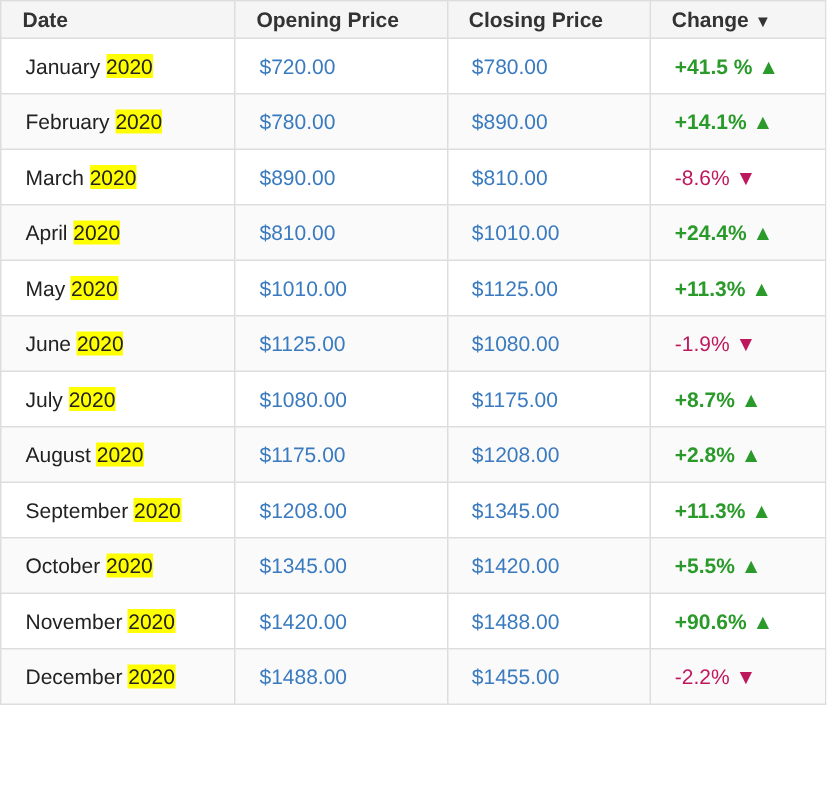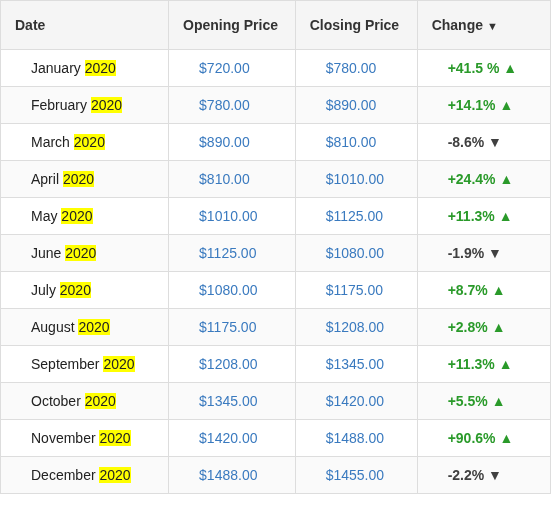--- a/index.html
+++ b/index.html
@@ -10,28 +10,28 @@
       width: 551px;
     }
     table {
       width: 100%;
       border-collapse: collapse;
     }
     thead tr {
       background: #f5f5f5;
     }
     th {
-      padding: 16px 14px;
+      padding: 4px 14px;
       text-align: left;
       font-weight: bold;
       color: #333;
       border: 1px solid #ddd;
     }
     td {
-      padding: 10px 30px;
+      padding: 10px 16px;
       border: 1px solid #ddd;
       color: #555;
     }
     tr:nth-child(even) td {
       background: #fafafa;
     }
     tr:nth-child(odd) td {
       background: #fff;
     }
     .date-cell {
@@ -44,22 +44,22 @@
       font-weight: normal;
     }
     .price {
       color: #3a7abf;
     }
     .positive {
       color: #2a9a2a;
       font-weight: bold;
     }
     .negative {
-      color: #404040;
-      font-weight: bold;
+      color: #be185d;
+      font-weight: normal;
     }
     .arrow-up::after {
       content: ' ▲';
     }
     .arrow-down::after {
       content: ' ▼';
     }
     .sort-icon {
       font-size: 11px;
     }

